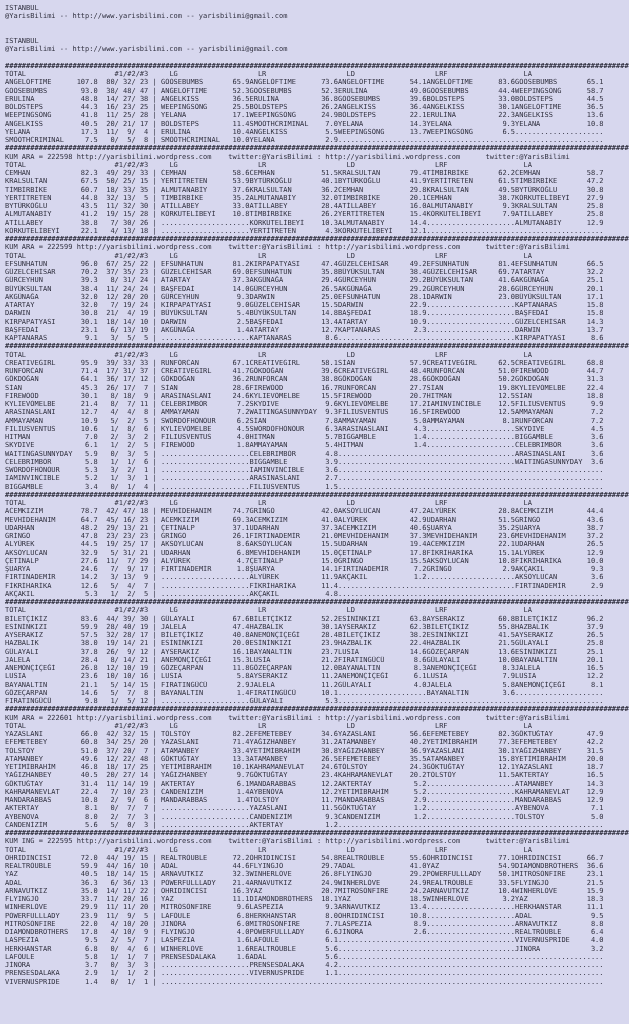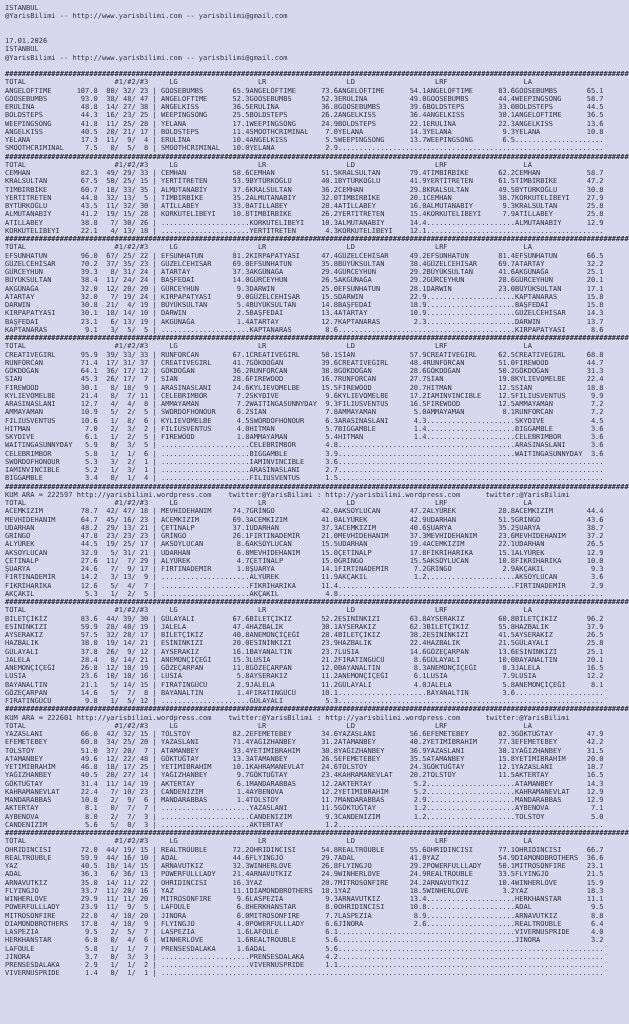--- a/index.html
+++ b/index.html
@@ -16,51 +16,52 @@
   .blank{height:8.25px;}
 </style>
 </head>
 <body>
 
 <div id="doc">
   <div class="line">ISTANBUL</div>
   <div class="line">@YarisBilimi -- http://www.yarisbilimi.com -- yarisbilimi@gmail.com</div>
   <div class="line blank"></div>
   <div class="line blank"></div>
-  <div class="line">17.01.2026</div>
   <div class="line">ISTANBUL</div>
   <div class="line">@YarisBilimi -- http://www.yarisbilimi.com -- yarisbilimi@gmail.com</div>
   <div class="line blank"></div>
   <div id="sections">
       <div>
         <div class="line hash"><span>######################################################################################################################################################</span></div>
         <div class="line"><span>TOTAL                 </span><span>    #1/#2/#3</span><span>   </span><span>  LG                 </span><span>  LR                 </span><span>  LD                 </span><span>  LRF                </span><span>  LA                 </span></div>
         <div class="row"><span>ANGELOFTIME     </span><span> 107.8</span><span>  80/ 32/ 23</span><span> | </span><span>GOOSEBUMBS      </span><span> 65.9</span><span>ANGELOFTIME     </span><span> 73.6</span><span>ANGELOFTIME     </span><span> 54.1</span><span>ANGELOFTIME     </span><span> 83.6</span><span>GOOSEBUMBS      </span><span> 65.1</span></div>
         <div class="row"><span>GOOSEBUMBS      </span><span>  93.0</span><span>  38/ 48/ 47</span><span> | </span><span>ANGELOFTIME     </span><span> 52.3</span><span>GOOSEBUMBS      </span><span> 52.3</span><span>ERULİNA         </span><span> 49.0</span><span>GOOSEBUMBS      </span><span> 44.4</span><span>WEEPINGSONG     </span><span> 58.7</span></div>
         <div class="row"><span>ERULİNA         </span><span>  48.8</span><span>  14/ 27/ 38</span><span> | </span><span>ANGELKISS       </span><span> 36.5</span><span>ERULİNA         </span><span> 36.8</span><span>GOOSEBUMBS      </span><span> 39.6</span><span>BOLDSTEPS       </span><span> 33.0</span><span>BOLDSTEPS       </span><span> 44.5</span></div>
         <div class="row"><span>BOLDSTEPS       </span><span>  44.3</span><span>  16/ 23/ 25</span><span> | </span><span>WEEPINGSONG     </span><span> 25.5</span><span>BOLDSTEPS       </span><span> 26.2</span><span>ANGELKISS       </span><span> 36.4</span><span>ANGELKISS       </span><span> 30.1</span><span>ANGELOFTIME     </span><span> 36.5</span></div>
         <div class="row"><span>WEEPINGSONG     </span><span>  41.8</span><span>  11/ 25/ 28</span><span> | </span><span>YELANA          </span><span> 17.1</span><span>WEEPINGSONG     </span><span> 24.9</span><span>BOLDSTEPS       </span><span> 22.1</span><span>ERULİNA         </span><span> 22.3</span><span>ANGELKISS       </span><span> 13.6</span></div>
         <div class="row"><span>ANGELKISS       </span><span>  40.5</span><span>  20/ 21/ 17</span><span> | </span><span>BOLDSTEPS       </span><span> 11.4</span><span>SMOOTHCRIMINAL  </span><span>  7.0</span><span>YELANA          </span><span> 14.3</span><span>YELANA          </span><span>  9.3</span><span>YELANA          </span><span> 10.8</span></div>
         <div class="row"><span>YELANA          </span><span>  17.3</span><span>  11/  9/  4</span><span> | </span><span>ERULİNA         </span><span> 10.4</span><span>ANGELKISS       </span><span>  5.5</span><span>WEEPINGSONG     </span><span> 13.7</span><span>WEEPINGSONG     </span><span>  6.5</span><span>.....................</span></div>
         <div class="row"><span>SMOOTHCRIMINAL  </span><span>   7.5</span><span>   0/  5/  8</span><span> | </span><span>SMOOTHCRIMINAL  </span><span> 10.0</span><span>YELANA          </span><span>  2.9</span><span>.....................</span><span>.....................</span><span>.....................</span></div>
       </div>
       <div>
         <div class="line hash"><span>######################################################################################################################################################</span></div>
+        <div class="line"><span>KUM ARA = 222598</span><span> http://yarisbilimi.wordpress.com</span><span>    twitter:@YarisBilimi</span><span> : </span><span>http://yarisbilimi.wordpress.com</span><span>      twitter:@YarisBilimi</span></div>
         <div class="line"><span>TOTAL                 </span><span>    #1/#2/#3</span><span>   </span><span>  LG                 </span><span>  LR                 </span><span>  LD                 </span><span>  LRF                </span><span>  LA                 </span></div>
         <div class="row"><span>CEMHAN          </span><span>  82.3</span><span>  49/ 29/ 33</span><span> | </span><span>CEMHAN          </span><span> 58.6</span><span>CEMHAN          </span><span> 51.5</span><span>KRALSULTAN      </span><span> 79.4</span><span>TİMBİRBİKE      </span><span> 62.2</span><span>CEMHAN          </span><span> 58.7</span></div>
         <div class="row"><span>KRALSULTAN      </span><span>  67.5</span><span>  50/ 25/ 15</span><span> | </span><span>YERTİTRETEN     </span><span> 53.9</span><span>BYTÜRKOĞLU      </span><span> 40.1</span><span>BYTÜRKOĞLU      </span><span> 41.9</span><span>YERTİTRETEN     </span><span> 61.5</span><span>TİMBİRBİKE      </span><span> 47.2</span></div>
         <div class="row"><span>TİMBİRBİKE      </span><span>  60.7</span><span>  18/ 33/ 35</span><span> | </span><span>ALMUTANABİY     </span><span> 37.6</span><span>KRALSULTAN      </span><span> 36.2</span><span>CEMHAN          </span><span> 29.8</span><span>KRALSULTAN      </span><span> 49.5</span><span>BYTÜRKOĞLU      </span><span> 30.8</span></div>
         <div class="row"><span>YERTİTRETEN     </span><span>  44.8</span><span>  32/ 13/  5</span><span> | </span><span>TİMBİRBİKE      </span><span> 35.2</span><span>ALMUTANABİY     </span><span> 32.0</span><span>TİMBİRBİKE      </span><span> 20.1</span><span>CEMHAN          </span><span> 38.7</span><span>KORKUTELİBEYİ   </span><span> 27.9</span></div>
         <div class="row"><span>BYTÜRKOĞLU      </span><span>  43.5</span><span>  11/ 32/ 30</span><span> | </span><span>ATİLLABEY       </span><span> 33.0</span><span>ATİLLABEY       </span><span> 28.4</span><span>ATİLLABEY       </span><span> 16.0</span><span>ALMUTANABİY     </span><span>  9.3</span><span>KRALSULTAN      </span><span> 25.8</span></div>
         <div class="row"><span>ALMUTANABİY     </span><span>  41.2</span><span>  19/ 15/ 28</span><span> | </span><span>KORKUTELİBEYİ   </span><span> 10.8</span><span>TİMBİRBİKE      </span><span> 26.2</span><span>YERTİTRETEN     </span><span> 15.4</span><span>KORKUTELİBEYİ   </span><span>  7.9</span><span>ATİLLABEY       </span><span> 25.8</span></div>
         <div class="row"><span>ATİLLABEY       </span><span>  38.8</span><span>   7/ 30/ 26</span><span> | </span><span>.....................</span><span>KORKUTELİBEYİ   </span><span> 10.3</span><span>ALMUTANABİY     </span><span> 14.4</span><span>.....................</span><span>ALMUTANABİY     </span><span> 12.9</span></div>
         <div class="row"><span>KORKUTELİBEYİ   </span><span>  22.1</span><span>   4/ 13/ 18</span><span> | </span><span>.....................</span><span>YERTİTRETEN     </span><span>  4.3</span><span>KORKUTELİBEYİ   </span><span> 12.1</span><span>.....................</span><span>.....................</span></div>
       </div>
       <div>
         <div class="line hash"><span>######################################################################################################################################################</span></div>
+        <div class="line"><span>KUM ARA = 222599</span><span> http://yarisbilimi.wordpress.com</span><span>    twitter:@YarisBilimi</span><span> : </span><span>http://yarisbilimi.wordpress.com</span><span>      twitter:@YarisBilimi</span></div>
         <div class="line"><span>TOTAL                 </span><span>    #1/#2/#3</span><span>   </span><span>  LG                 </span><span>  LR                 </span><span>  LD                 </span><span>  LRF                </span><span>  LA                 </span></div>
         <div class="row"><span>EFSUNHATUN      </span><span>  96.0</span><span>  67/ 25/ 22</span><span> | </span><span>EFSUNHATUN      </span><span> 81.2</span><span>KIRPAPATYASI    </span><span> 47.4</span><span>GÜZELCEHİSAR    </span><span> 49.2</span><span>EFSUNHATUN      </span><span> 81.4</span><span>EFSUNHATUN      </span><span> 66.5</span></div>
         <div class="row"><span>GÜZELCEHİSAR    </span><span>  70.2</span><span>  37/ 35/ 23</span><span> | </span><span>GÜZELCEHİSAR    </span><span> 69.0</span><span>EFSUNHATUN      </span><span> 35.8</span><span>BÜYÜKSULTAN     </span><span> 38.4</span><span>GÜZELCEHİSAR    </span><span> 69.7</span><span>ATARTAY         </span><span> 32.2</span></div>
         <div class="row"><span>GÜRCEYHUN       </span><span>  39.3</span><span>   8/ 31/ 24</span><span> | </span><span>ATARTAY         </span><span> 37.3</span><span>AKGÜNAĞA        </span><span> 29.4</span><span>GÜRCEYHUN       </span><span> 29.2</span><span>BÜYÜKSULTAN     </span><span> 41.6</span><span>AKGÜNAĞA        </span><span> 25.1</span></div>
         <div class="row"><span>BÜYÜKSULTAN     </span><span>  38.4</span><span>  11/ 24/ 24</span><span> | </span><span>BAŞFEDAİ        </span><span> 14.0</span><span>GÜRCEYHUN       </span><span> 26.5</span><span>AKGÜNAĞA        </span><span> 29.2</span><span>GÜRCEYHUN       </span><span> 28.6</span><span>GÜRCEYHUN       </span><span> 20.1</span></div>
         <div class="row"><span>AKGÜNAĞA        </span><span>  32.0</span><span>  12/ 20/ 20</span><span> | </span><span>GÜRCEYHUN       </span><span>  9.3</span><span>DARWIN          </span><span> 25.0</span><span>EFSUNHATUN      </span><span> 28.1</span><span>DARWIN          </span><span> 23.0</span><span>BÜYÜKSULTAN     </span><span> 17.1</span></div>
         <div class="row"><span>ATARTAY         </span><span>  32.0</span><span>   7/ 19/ 24</span><span> | </span><span>KIRPAPATYASI    </span><span>  9.0</span><span>GÜZELCEHİSAR    </span><span> 15.5</span><span>DARWIN          </span><span> 22.9</span><span>.....................</span><span>KAPTANARAS      </span><span> 15.8</span></div>
         <div class="row"><span>DARWIN          </span><span>  30.8</span><span>  21/  4/ 19</span><span> | </span><span>BÜYÜKSULTAN     </span><span>  5.4</span><span>BÜYÜKSULTAN     </span><span> 14.8</span><span>BAŞFEDAİ        </span><span> 18.9</span><span>.....................</span><span>BAŞFEDAİ        </span><span> 15.8</span></div>
         <div class="row"><span>KIRPAPATYASI    </span><span>  30.1</span><span>  18/ 14/ 10</span><span> | </span><span>DARWIN          </span><span>  2.5</span><span>BAŞFEDAİ        </span><span> 13.4</span><span>ATARTAY         </span><span> 10.9</span><span>.....................</span><span>GÜZELCEHİSAR    </span><span> 14.3</span></div>
         <div class="row"><span>BAŞFEDAİ        </span><span>  23.1</span><span>   6/ 13/ 19</span><span> | </span><span>AKGÜNAĞA        </span><span>  1.4</span><span>ATARTAY         </span><span> 12.7</span><span>KAPTANARAS      </span><span>  2.3</span><span>.....................</span><span>DARWIN          </span><span> 13.7</span></div>
@@ -81,21 +82,20 @@
         <div class="row"><span>HITMAN          </span><span>   7.0</span><span>   2/  3/  2</span><span> | </span><span>FILIUSVENTUS    </span><span>  4.0</span><span>HITMAN          </span><span>  5.7</span><span>BIGGAMBLE       </span><span>  1.4</span><span>.....................</span><span>BIGGAMBLE       </span><span>  3.6</span></div>
         <div class="row"><span>SKYDIVE         </span><span>   6.1</span><span>   1/  2/  5</span><span> | </span><span>FIREWOOD        </span><span>  1.8</span><span>AMMAYAMAN       </span><span>  5.4</span><span>HITMAN          </span><span>  1.4</span><span>.....................</span><span>CELEBRIMBOR     </span><span>  3.6</span></div>
         <div class="row"><span>WAITINGASUNNYDAY</span><span>   5.9</span><span>   0/  3/  5</span><span> | </span><span>.....................</span><span>CELEBRIMBOR     </span><span>  4.8</span><span>.....................</span><span>.....................</span><span>ARASINASLANI    </span><span>  3.6</span></div>
         <div class="row"><span>CELEBRIMBOR     </span><span>   5.8</span><span>   1/  1/  6</span><span> | </span><span>.....................</span><span>BIGGAMBLE       </span><span>  3.9</span><span>.....................</span><span>.....................</span><span>WAITINGASUNNYDAY</span><span>  3.6</span></div>
         <div class="row"><span>SWORDOFHONOUR   </span><span>   5.3</span><span>   3/  2/  1</span><span> | </span><span>.....................</span><span>IAMINVINCIBLE   </span><span>  3.6</span><span>.....................</span><span>.....................</span><span>.....................</span></div>
         <div class="row"><span>IAMINVINCIBLE   </span><span>   5.2</span><span>   1/  3/  1</span><span> | </span><span>.....................</span><span>ARASINASLANI    </span><span>  2.7</span><span>.....................</span><span>.....................</span><span>.....................</span></div>
         <div class="row"><span>BIGGAMBLE       </span><span>   3.4</span><span>   0/  1/  4</span><span> | </span><span>.....................</span><span>FILIUSVENTUS    </span><span>  1.5</span><span>.....................</span><span>.....................</span><span>.....................</span></div>
       </div>
       <div>
         <div class="line hash"><span>######################################################################################################################################################</span></div>
-        <div class="line"><span>KUM ARA = 222597</span><span> http://yarisbilimi.wordpress.com</span><span>    twitter:@YarisBilimi</span><span> : </span><span>http://yarisbilimi.wordpress.com</span><span>      twitter:@YarisBilimi</span></div>
         <div class="line"><span>TOTAL                 </span><span>    #1/#2/#3</span><span>   </span><span>  LG                 </span><span>  LR                 </span><span>  LD                 </span><span>  LRF                </span><span>  LA                 </span></div>
         <div class="row"><span>ACEMKIZIM       </span><span>  78.7</span><span>  42/ 47/ 18</span><span> | </span><span>MEVHİDEHANIM    </span><span> 74.7</span><span>GRİNGO          </span><span> 42.0</span><span>AKSOYLUCAN      </span><span> 47.2</span><span>ALYÜREK         </span><span> 28.8</span><span>ACEMKIZIM       </span><span> 44.4</span></div>
         <div class="row"><span>MEVHİDEHANIM    </span><span>  64.7</span><span>  45/ 16/ 23</span><span> | </span><span>ACEMKIZIM       </span><span> 69.3</span><span>ACEMKIZIM       </span><span> 41.0</span><span>ALYÜREK         </span><span> 42.9</span><span>UDARHAN         </span><span> 51.5</span><span>GRİNGO          </span><span> 43.6</span></div>
         <div class="row"><span>UDARHAN         </span><span>  48.2</span><span>  29/ 13/ 21</span><span> | </span><span>ÇETİNALP        </span><span> 37.1</span><span>UDARHAN         </span><span> 37.3</span><span>ACEMKIZIM       </span><span> 40.6</span><span>ŞUARYA          </span><span> 35.2</span><span>ŞUARYA          </span><span> 38.7</span></div>
         <div class="row"><span>GRİNGO          </span><span>  47.8</span><span>  23/ 23/ 23</span><span> | </span><span>GRİNGO          </span><span> 26.1</span><span>FIRTINADEMİR    </span><span> 21.0</span><span>MEVHİDEHANIM    </span><span> 37.3</span><span>MEVHİDEHANIM    </span><span> 23.6</span><span>MEVHİDEHANIM    </span><span> 37.2</span></div>
         <div class="row"><span>ALYÜREK         </span><span>  44.5</span><span>  19/ 25/ 17</span><span> | </span><span>AKSOYLUCAN      </span><span>  8.6</span><span>AKSOYLUCAN      </span><span> 15.5</span><span>UDARHAN         </span><span> 19.4</span><span>ACEMKIZIM       </span><span> 22.1</span><span>UDARHAN         </span><span> 26.5</span></div>
         <div class="row"><span>AKSOYLUCAN      </span><span>  32.9</span><span>   5/ 31/ 21</span><span> | </span><span>UDARHAN         </span><span>  6.8</span><span>MEVHİDEHANIM    </span><span> 15.0</span><span>ÇETİNALP        </span><span> 17.8</span><span>FİKRİHARİKA     </span><span> 15.1</span><span>ALYÜREK         </span><span> 12.9</span></div>
         <div class="row"><span>ÇETİNALP        </span><span>  27.6</span><span>  11/  7/ 29</span><span> | </span><span>ALYÜREK         </span><span>  4.7</span><span>ÇETİNALP        </span><span> 15.0</span><span>GRİNGO          </span><span> 15.5</span><span>AKSOYLUCAN      </span><span> 10.8</span><span>FİKRİHARİKA     </span><span> 10.0</span></div>
         <div class="row"><span>ŞUARYA          </span><span>  24.6</span><span>   7/  9/ 17</span><span> | </span><span>FIRTINADEMİR    </span><span>  1.8</span><span>ŞUARYA          </span><span> 14.1</span><span>FIRTINADEMİR    </span><span>  7.2</span><span>GRİNGO          </span><span>  2.9</span><span>AKÇAKIL         </span><span>  9.3</span></div>
         <div class="row"><span>FIRTINADEMİR    </span><span>  14.2</span><span>   3/ 13/  9</span><span> | </span><span>.....................</span><span>ALYÜREK         </span><span> 11.9</span><span>AKÇAKIL         </span><span>  1.2</span><span>.....................</span><span>AKSOYLUCAN      </span><span>  3.6</span></div>
@@ -129,20 +129,21 @@
         <div class="row"><span>YAĞIZHANBEY     </span><span>  40.5</span><span>  20/ 27/ 14</span><span> | </span><span>YAĞIZHANBEY     </span><span>  9.7</span><span>GÖKTUĞTAY       </span><span> 23.4</span><span>KAHRAMANEVLAT   </span><span> 20.2</span><span>TOLSTOY         </span><span> 11.5</span><span>AKTERTAY        </span><span> 16.5</span></div>
         <div class="row"><span>GÖKTUĞTAY       </span><span>  31.4</span><span>  11/ 14/ 19</span><span> | </span><span>AKTERTAY        </span><span>  6.1</span><span>MANDARABBAS     </span><span> 12.2</span><span>AKTERTAY        </span><span>  5.2</span><span>.....................</span><span>ATAMANBEY       </span><span> 14.3</span></div>
         <div class="row"><span>KAHRAMANEVLAT   </span><span>  22.4</span><span>   7/ 10/ 23</span><span> | </span><span>CANDENİZİM      </span><span>  1.4</span><span>AYBENOVA        </span><span> 12.2</span><span>YETİMİBRAHİM    </span><span>  5.2</span><span>.....................</span><span>KAHRAMANEVLAT   </span><span> 12.9</span></div>
         <div class="row"><span>MANDARABBAS     </span><span>  10.8</span><span>   2/  9/  6</span><span> | </span><span>MANDARABBAS     </span><span>  1.4</span><span>TOLSTOY         </span><span> 11.7</span><span>MANDARABBAS     </span><span>  2.9</span><span>.....................</span><span>MANDARABBAS     </span><span> 12.9</span></div>
         <div class="row"><span>AKTERTAY        </span><span>   8.1</span><span>   0/  7/  7</span><span> | </span><span>.....................</span><span>YAZASLANI       </span><span> 11.5</span><span>GÖKTUĞTAY       </span><span>  1.2</span><span>.....................</span><span>AYBENOVA        </span><span>  7.1</span></div>
         <div class="row"><span>AYBENOVA        </span><span>   8.0</span><span>   2/  7/  3</span><span> | </span><span>.....................</span><span>CANDENİZİM      </span><span>  9.3</span><span>CANDENİZİM      </span><span>  1.2</span><span>.....................</span><span>TOLSTOY         </span><span>  5.0</span></div>
         <div class="row"><span>CANDENİZİM      </span><span>   5.6</span><span>   5/  0/  3</span><span> | </span><span>.....................</span><span>AKTERTAY        </span><span>  1.2</span><span>.....................</span><span>.....................</span><span>.....................</span></div>
       </div>
       <div>
         <div class="line hash"><span>######################################################################################################################################################</span></div>
+        <div class="line"><span>KUM ING = 222595</span><span> http://yarisbilimi.wordpress.com</span><span>    twitter:@YarisBilimi</span><span> : </span><span>http://yarisbilimi.wordpress.com</span><span>      twitter:@YarisBilimi</span></div>
         <div class="line"><span>TOTAL                 </span><span>    #1/#2/#3</span><span>   </span><span>  LG                 </span><span>  LR                 </span><span>  LD                 </span><span>  LRF                </span><span>  LA                 </span></div>
         <div class="row"><span>OHRIDINCISI     </span><span>  72.0</span><span>  44/ 19/ 15</span><span> | </span><span>REALTROUBLE     </span><span> 72.2</span><span>OHRIDINCISI     </span><span> 54.8</span><span>REALTROUBLE     </span><span> 55.6</span><span>OHRIDINCISI     </span><span> 77.1</span><span>OHRIDINCISI     </span><span> 66.7</span></div>
         <div class="row"><span>REALTROUBLE     </span><span>  59.9</span><span>  44/ 16/ 10</span><span> | </span><span>ADAL            </span><span> 44.6</span><span>FLYINGJO        </span><span> 29.7</span><span>ADAL            </span><span> 41.0</span><span>YAZ             </span><span> 54.9</span><span>DIAMONDBROTHERS </span><span> 36.6</span></div>
         <div class="row"><span>YAZ             </span><span>  40.5</span><span>  18/ 14/ 15</span><span> | </span><span>ARNAVUTKIZ      </span><span> 32.3</span><span>WINHERLOVE      </span><span> 26.8</span><span>FLYINGJO        </span><span> 29.2</span><span>POWERFULLLADY   </span><span> 50.1</span><span>MITROSONFIRE    </span><span> 23.1</span></div>
         <div class="row"><span>ADAL            </span><span>  36.3</span><span>   6/ 36/ 13</span><span> | </span><span>POWERFULLLADY   </span><span> 21.4</span><span>ARNAVUTKIZ      </span><span> 24.9</span><span>WINHERLOVE      </span><span> 24.9</span><span>REALTROUBLE     </span><span> 33.5</span><span>FLYINGJO        </span><span> 21.5</span></div>
         <div class="row"><span>ARNAVUTKIZ      </span><span>  35.0</span><span>  14/ 11/ 22</span><span> | </span><span>OHRIDINCISI     </span><span> 16.3</span><span>YAZ             </span><span> 20.7</span><span>MITROSONFIRE    </span><span> 24.2</span><span>ARNAVUTKIZ      </span><span> 10.4</span><span>WINHERLOVE      </span><span> 15.9</span></div>
         <div class="row"><span>FLYINGJO        </span><span>  33.7</span><span>  11/ 20/ 16</span><span> | </span><span>YAZ             </span><span> 11.1</span><span>DIAMONDBROTHERS </span><span> 18.1</span><span>YAZ             </span><span> 18.5</span><span>WINHERLOVE      </span><span>  3.2</span><span>YAZ             </span><span> 18.3</span></div>
         <div class="row"><span>WINHERLOVE      </span><span>  29.9</span><span>  11/ 11/ 20</span><span> | </span><span>MITROSONFIRE    </span><span>  9.6</span><span>LASPEZIA        </span><span>  9.3</span><span>ARNAVUTKIZ      </span><span> 13.4</span><span>.....................</span><span>HERKHANSTAR     </span><span> 11.1</span></div>
         <div class="row"><span>POWERFULLLADY   </span><span>  23.9</span><span>  11/  9/  5</span><span> | </span><span>LAFOULE         </span><span>  6.8</span><span>HERKHANSTAR     </span><span>  8.0</span><span>OHRIDINCISI     </span><span> 10.8</span><span>.....................</span><span>ADAL            </span><span>  9.5</span></div>
         <div class="row"><span>MITROSONFIRE    </span><span>  22.0</span><span>   4/ 10/ 20</span><span> | </span><span>JINORA          </span><span>  6.0</span><span>MITROSONFIRE    </span><span>  7.7</span><span>LASPEZIA        </span><span>  8.9</span><span>.....................</span><span>ARNAVUTKIZ      </span><span>  8.8</span></div>

